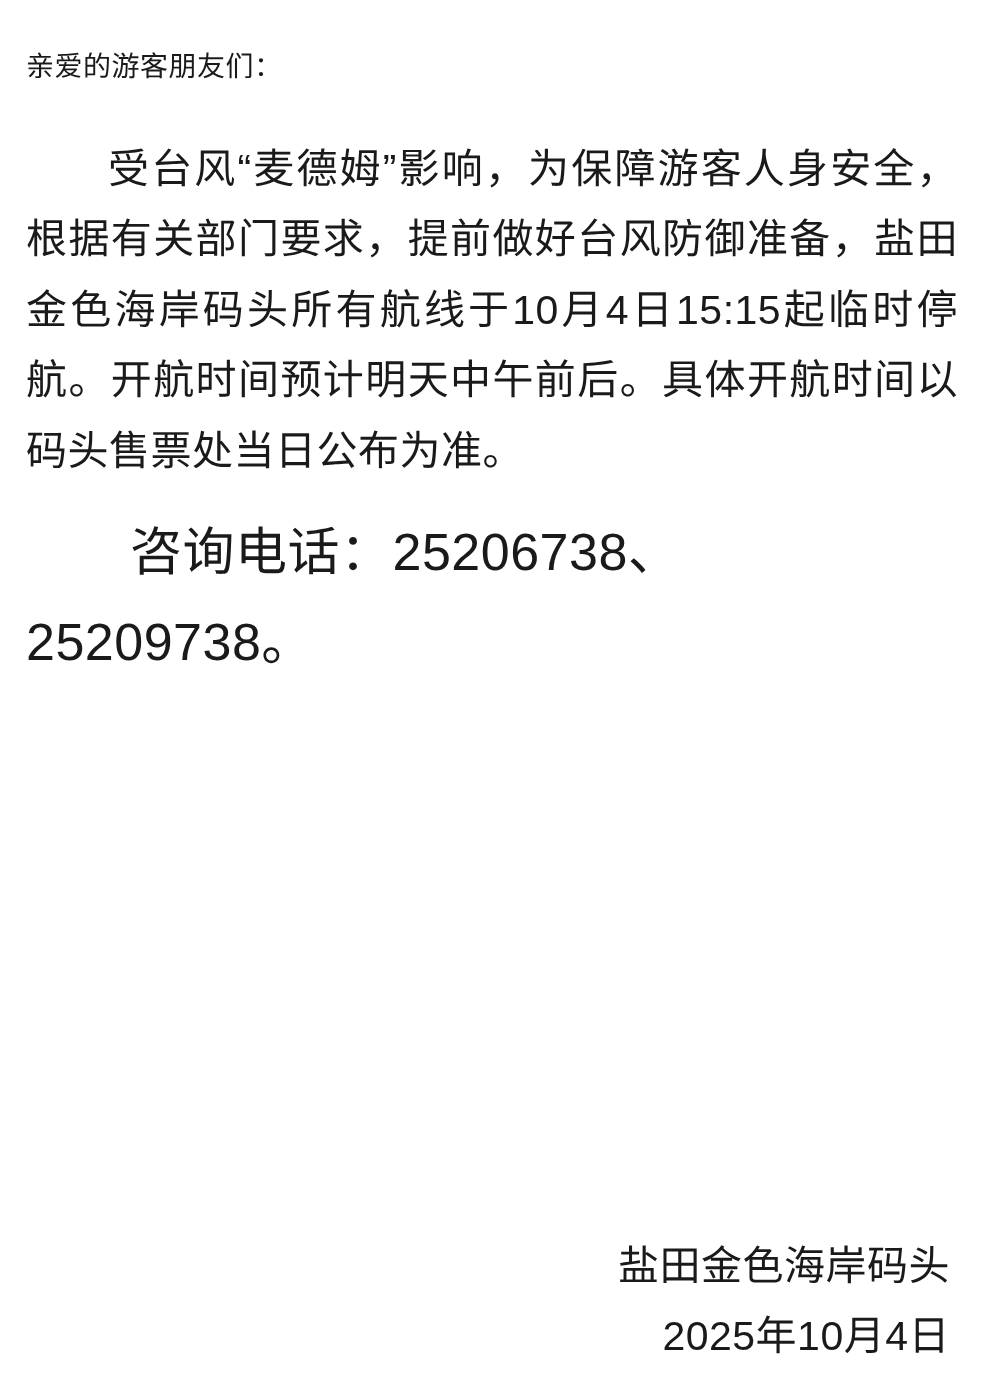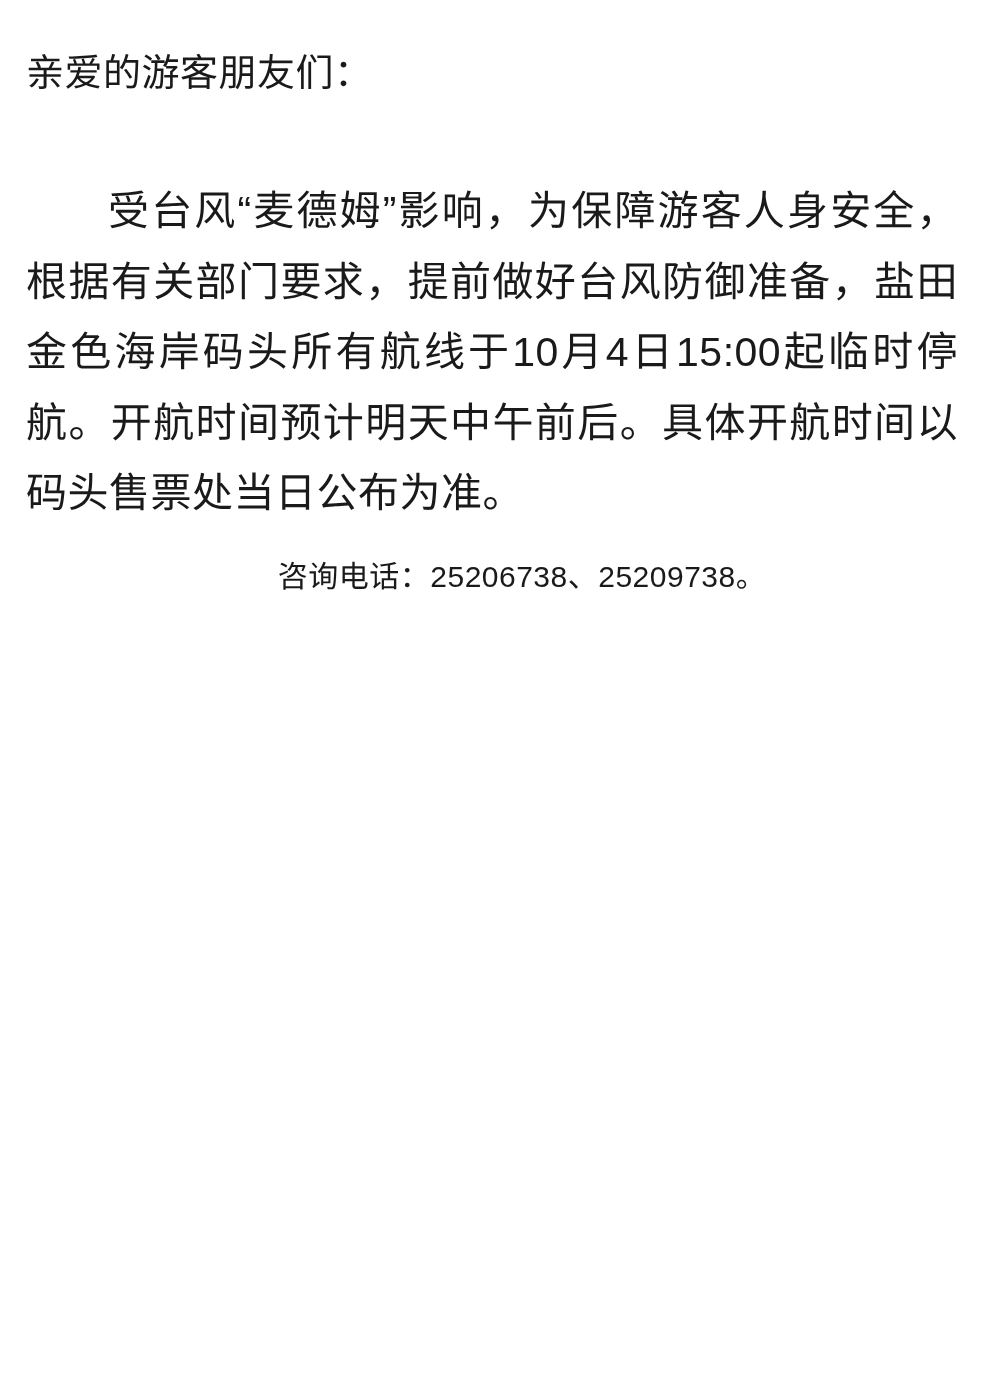--- a/index.html
+++ b/index.html
@@ -16,42 +16,41 @@
   }
   .notice {
     box-sizing: border-box;
     width: 984px;
     height: 1396px;
     padding: 48px 26px 24px 26px;
     display: flex;
     flex-direction: column;
   }
   .salutation {
-    font-size: 38px;
+    font-size: 28px;
     line-height: 1.35;
     letter-spacing: 0.5px;
-    margin-bottom: 77px;
+    margin-bottom: 48px;
     white-space: pre;
   }
   .para {
     font-size: 41px;
     line-height: 1.72;
     letter-spacing: 0.5px;
     text-align: justify;
     text-justify: inter-ideograph;
     text-indent: 2em;
     margin: 0 0 6px 0;
   }
   .contact {
-    font-size: 30px;
+    font-size: 52px;
     line-height: 1.72;
     letter-spacing: 0.5px;
     text-indent: 2em;
     margin: 16px 0 0 0;
-    text-align: center;
   }
   .spacer {
     flex: 1 1 auto;
     min-height: 70px;
   }
   .signature {
     text-align: right;
     font-size: 41px;
     line-height: 1.72;
     letter-spacing: 0.5px;
@@ -64,21 +63,25 @@
     display: block;
   }
 </style>
 </head>
 <body>
 
 <div class="notice">
 
   <div class="salutation">亲爱的游客朋友们：</div>
 
-  <p class="para">受台风“麦德姆”影响，为保障游客人身安全，根据有关部门要求，提前做好台风防御准备，盐田金色海岸码头所有航线于10月4日15:00起临时停航。开航时间预计明天中午前后。具体开航时间以码头售票处当日公布为准。</p>
+  <p class="para">受台风“麦德姆”影响，为保障游客人身安全，根据有关部门要求，提前做好台风防御准备，盐田金色海岸码头所有航线于10月4日15:15起临时停航。开航时间预计明天中午前后。具体开航时间以码头售票处当日公布为准。</p>
 
 
   <p class="contact">咨询电话：25206738、25209738。</p>
 
   <div class="spacer"></div>
 
+  <div class="signature">
+    <span class="org">盐田金色海岸码头</span>
+    <span class="date">2025年10月4日</span>
+  </div>
 
 </div>
 
 </body></html>

